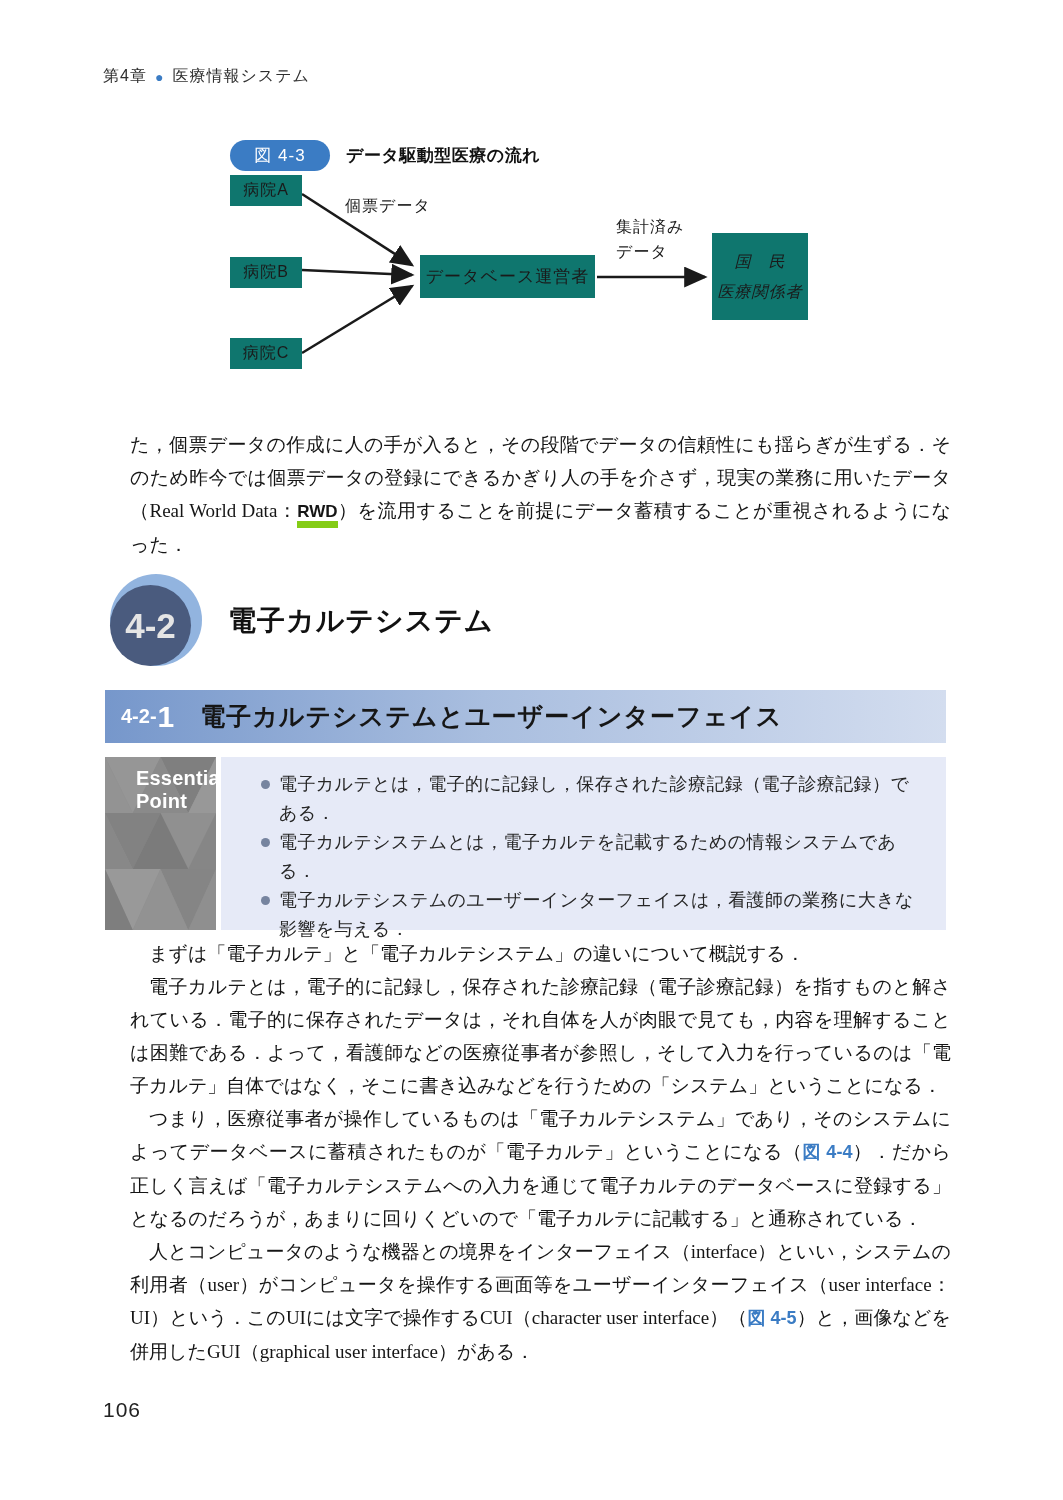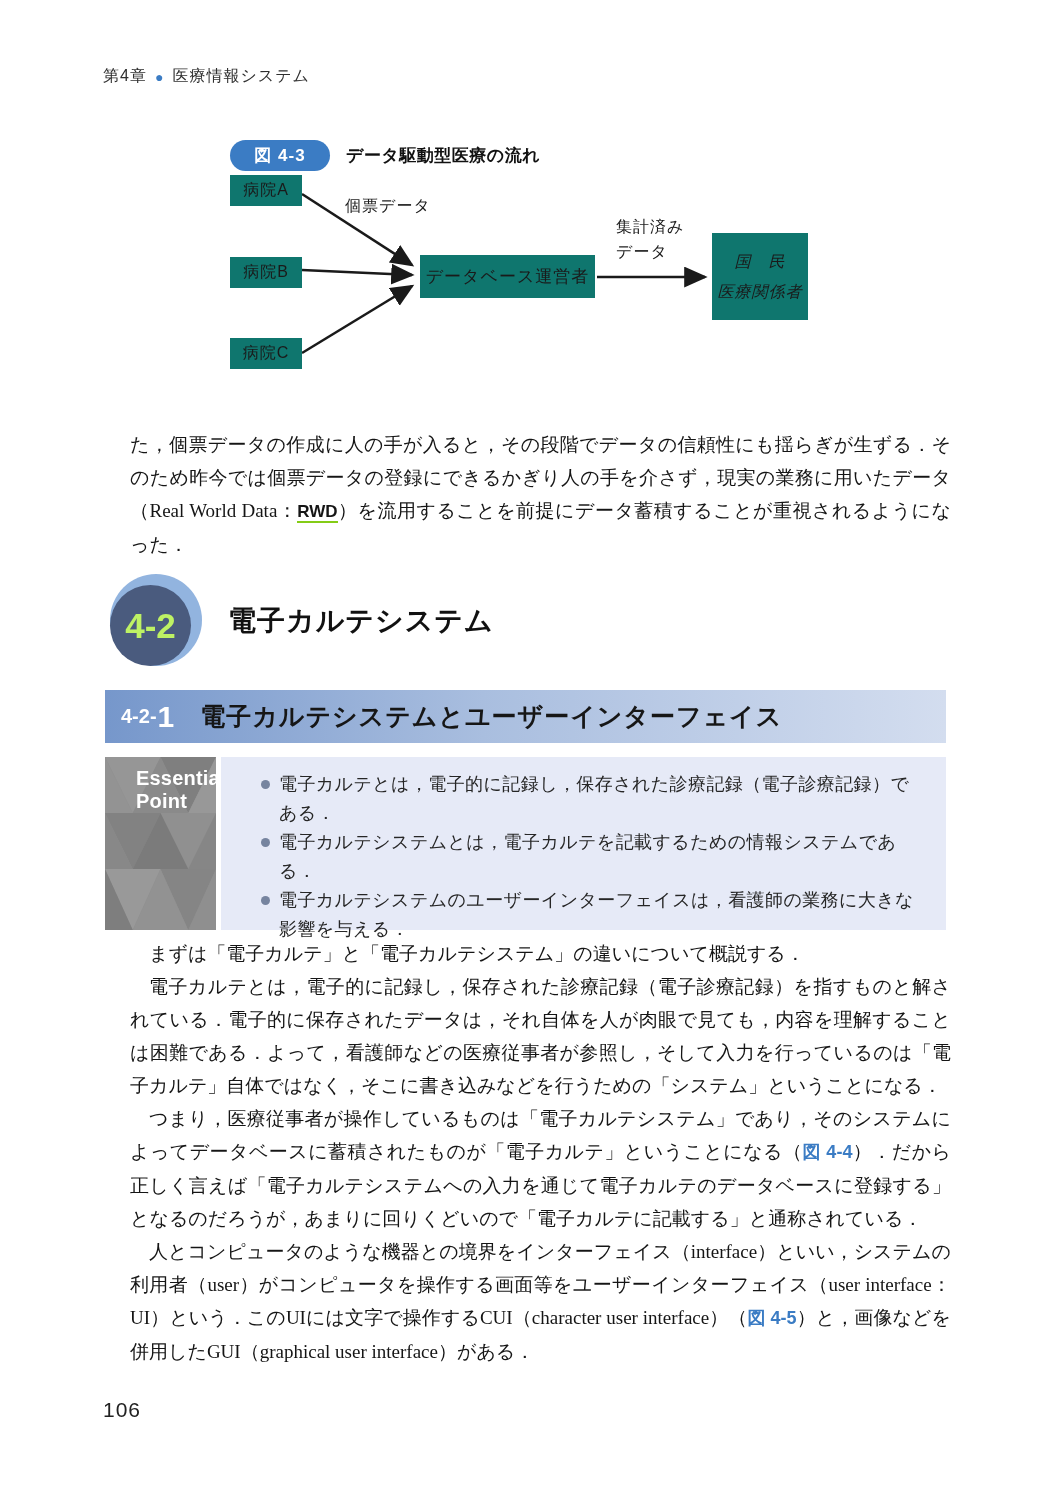--- a/index.html
+++ b/index.html
@@ -24,21 +24,21 @@
   }
   .running-head .dot { color: #3b7cc4; font-size: 14px; }
 
   
   .figure-caption {
     position: absolute; left: 230px; top: 140px;
     display: flex; align-items: center; gap: 16px;
   }
   .figure-pill {
     background: #3b7cc4; color: #ffffff;
-    font-size: 17px; font-weight: bold;
+    font-size: 17px; font-weight: normal;
     width: 100px; height: 31px; border-radius: 16px;
     display: flex; align-items: center; justify-content: center;
     letter-spacing: 1px;
   }
   .figure-title { font-size: 17px; font-weight: bold; color: #111; letter-spacing: .5px; }
 
   
   .diagram { position: absolute; left: 100px; top: 170px; width: 850px; height: 240px; }
   .diagram svg.arrows { position: absolute; left: 0; top: 0; width: 850px; height: 240px; }
   .dnode {
@@ -61,35 +61,35 @@
   
   .serif-text {
     font-family: "Liberation Serif", serif;
     font-size: 19px; line-height: 33px; color: #151515;
     text-align: justify;
   }
   .intro-para { position: absolute; left: 130px; top: 428px; width: 821px; }
   .rwd {
     font-family: "Liberation Sans", sans-serif;
     font-weight: bold; font-size: 17px;
-    border-bottom: 2px solid #84cc16;
+    border-bottom: 7px solid #84cc16;
   }
 
   
   .section-head { position: absolute; left: 108px; top: 572px; height: 98px; display: flex; align-items: center; }
   .section-badge { position: relative; width: 98px; height: 98px; flex: 0 0 auto; }
   .badge-outer {
     position: absolute; left: 2px; top: 2px; width: 92px; height: 92px;
     border-radius: 50%; background: #92b4df;
   }
   .badge-inner {
     position: absolute; left: 2px; top: 13px; width: 81px; height: 81px;
     border-radius: 50%; background: #4a5b7e;
     display: flex; align-items: center; justify-content: center;
-    color: #bef264; font-size: 35px; font-weight: bold; letter-spacing: 0;
+    color: #e5e5e5; font-size: 35px; font-weight: bold; letter-spacing: 0;
   }
   .section-title {
     margin-left: 22px; font-size: 28px; font-weight: bold; color: #111;
     letter-spacing: 1px;
   }
 
   
   .subsection-bar {
     position: absolute; left: 105px; top: 690px; width: 841px; height: 53px;
     background: linear-gradient(to right, #7697cb 0%, #a9bedf 45%, #d3ddef 100%);

